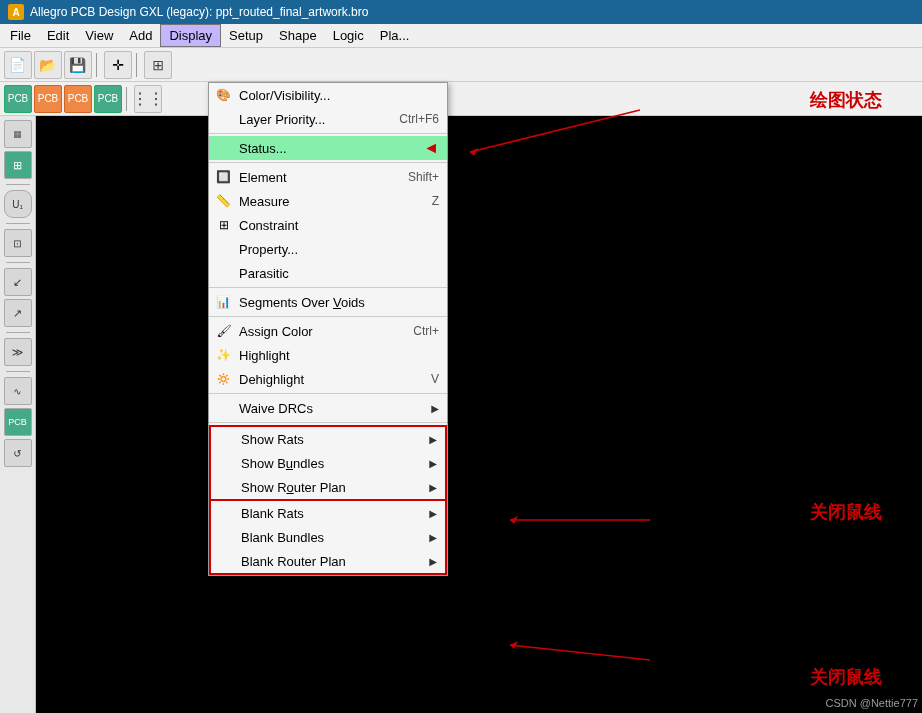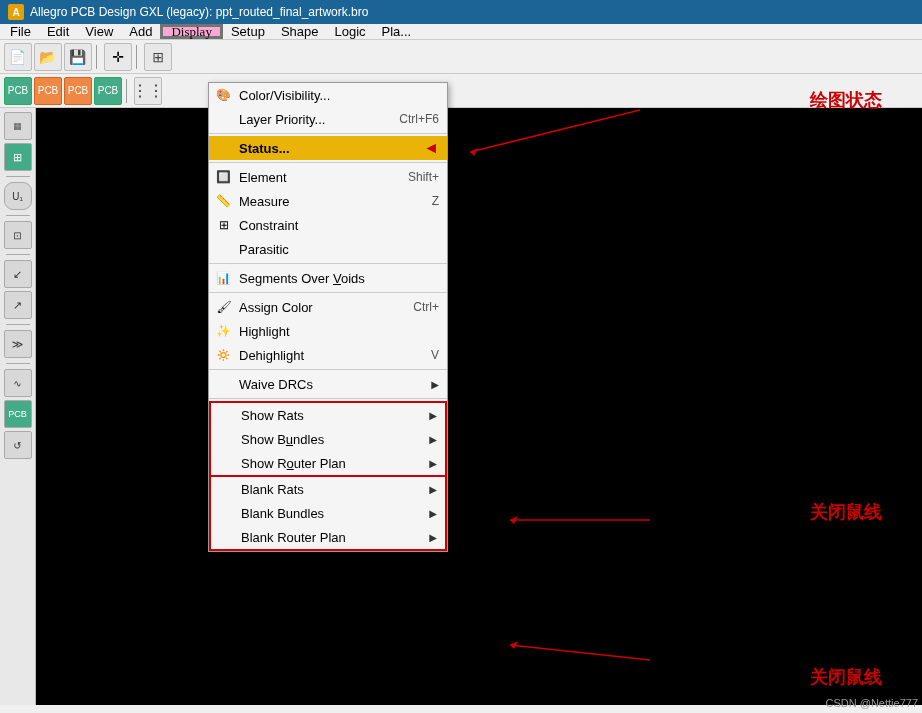--- a/index.html
+++ b/index.html
@@ -36,36 +36,35 @@
       color: white;
       font-weight: bold;
     }
 
     
     .menu-bar {
       background: #f0f0f0;
       border-bottom: 1px solid #ccc;
       display: flex;
       align-items: center;
-      height: 16px;
+      height: 24px;
       padding: 0 2px;
     }
     .menu-item {
       padding: 2px 8px;
       cursor: pointer;
       font-size: 13px;
       color: #000;
       height: 100%;
       display: flex;
       align-items: center;
     }
     .menu-item.active {
-      background: #f9a8d4;
-      border: 3px solid #737373;
-      font-family: Liberation Serif, serif;
+      background: #c4b5fd;
+      border: 1px solid #737373;
     }
 
     
     .toolbar-row {
       background: #f0f0f0;
       border-bottom: 1px solid #ccc;
       display: flex;
       align-items: center;
       height: 34px;
       padding: 2px 4px;
@@ -173,21 +172,21 @@
     .dd-item {
       display: flex;
       align-items: center;
       padding: 3px 8px 3px 30px;
       cursor: pointer;
       position: relative;
       height: 24px;
       color: #000;
       white-space: nowrap;
     }
-    .dd-item.highlighted { background: #eab308; font-weight: bold; }
+    .dd-item.highlighted { background: #86efac; }
     .dd-item .shortcut {
       margin-left: auto;
       color: #555;
       font-size: 12px;
     }
     .dd-item .arrow {
       margin-left: auto;
       color: #333;
       font-size: 10px;
     }
@@ -332,20 +331,23 @@
       <span class="icon-area">📏</span>
       <span>Measure</span>
       <span class="shortcut">Z</span>
     </div>
 
     <div class="dd-item">
       <span class="icon-area">⊞</span>
       <span>Constraint</span>
     </div>
 
+    <div class="dd-item">
+      <span>Property...</span>
+    </div>
 
     <div class="dd-item">
       <span>Parasitic</span>
     </div>
 
     <div class="dd-sep"></div>
 
     <div class="dd-item">
       <span class="icon-area">📊</span>
       <span>Segments Over <span class="underline">V</span>oids</span>

